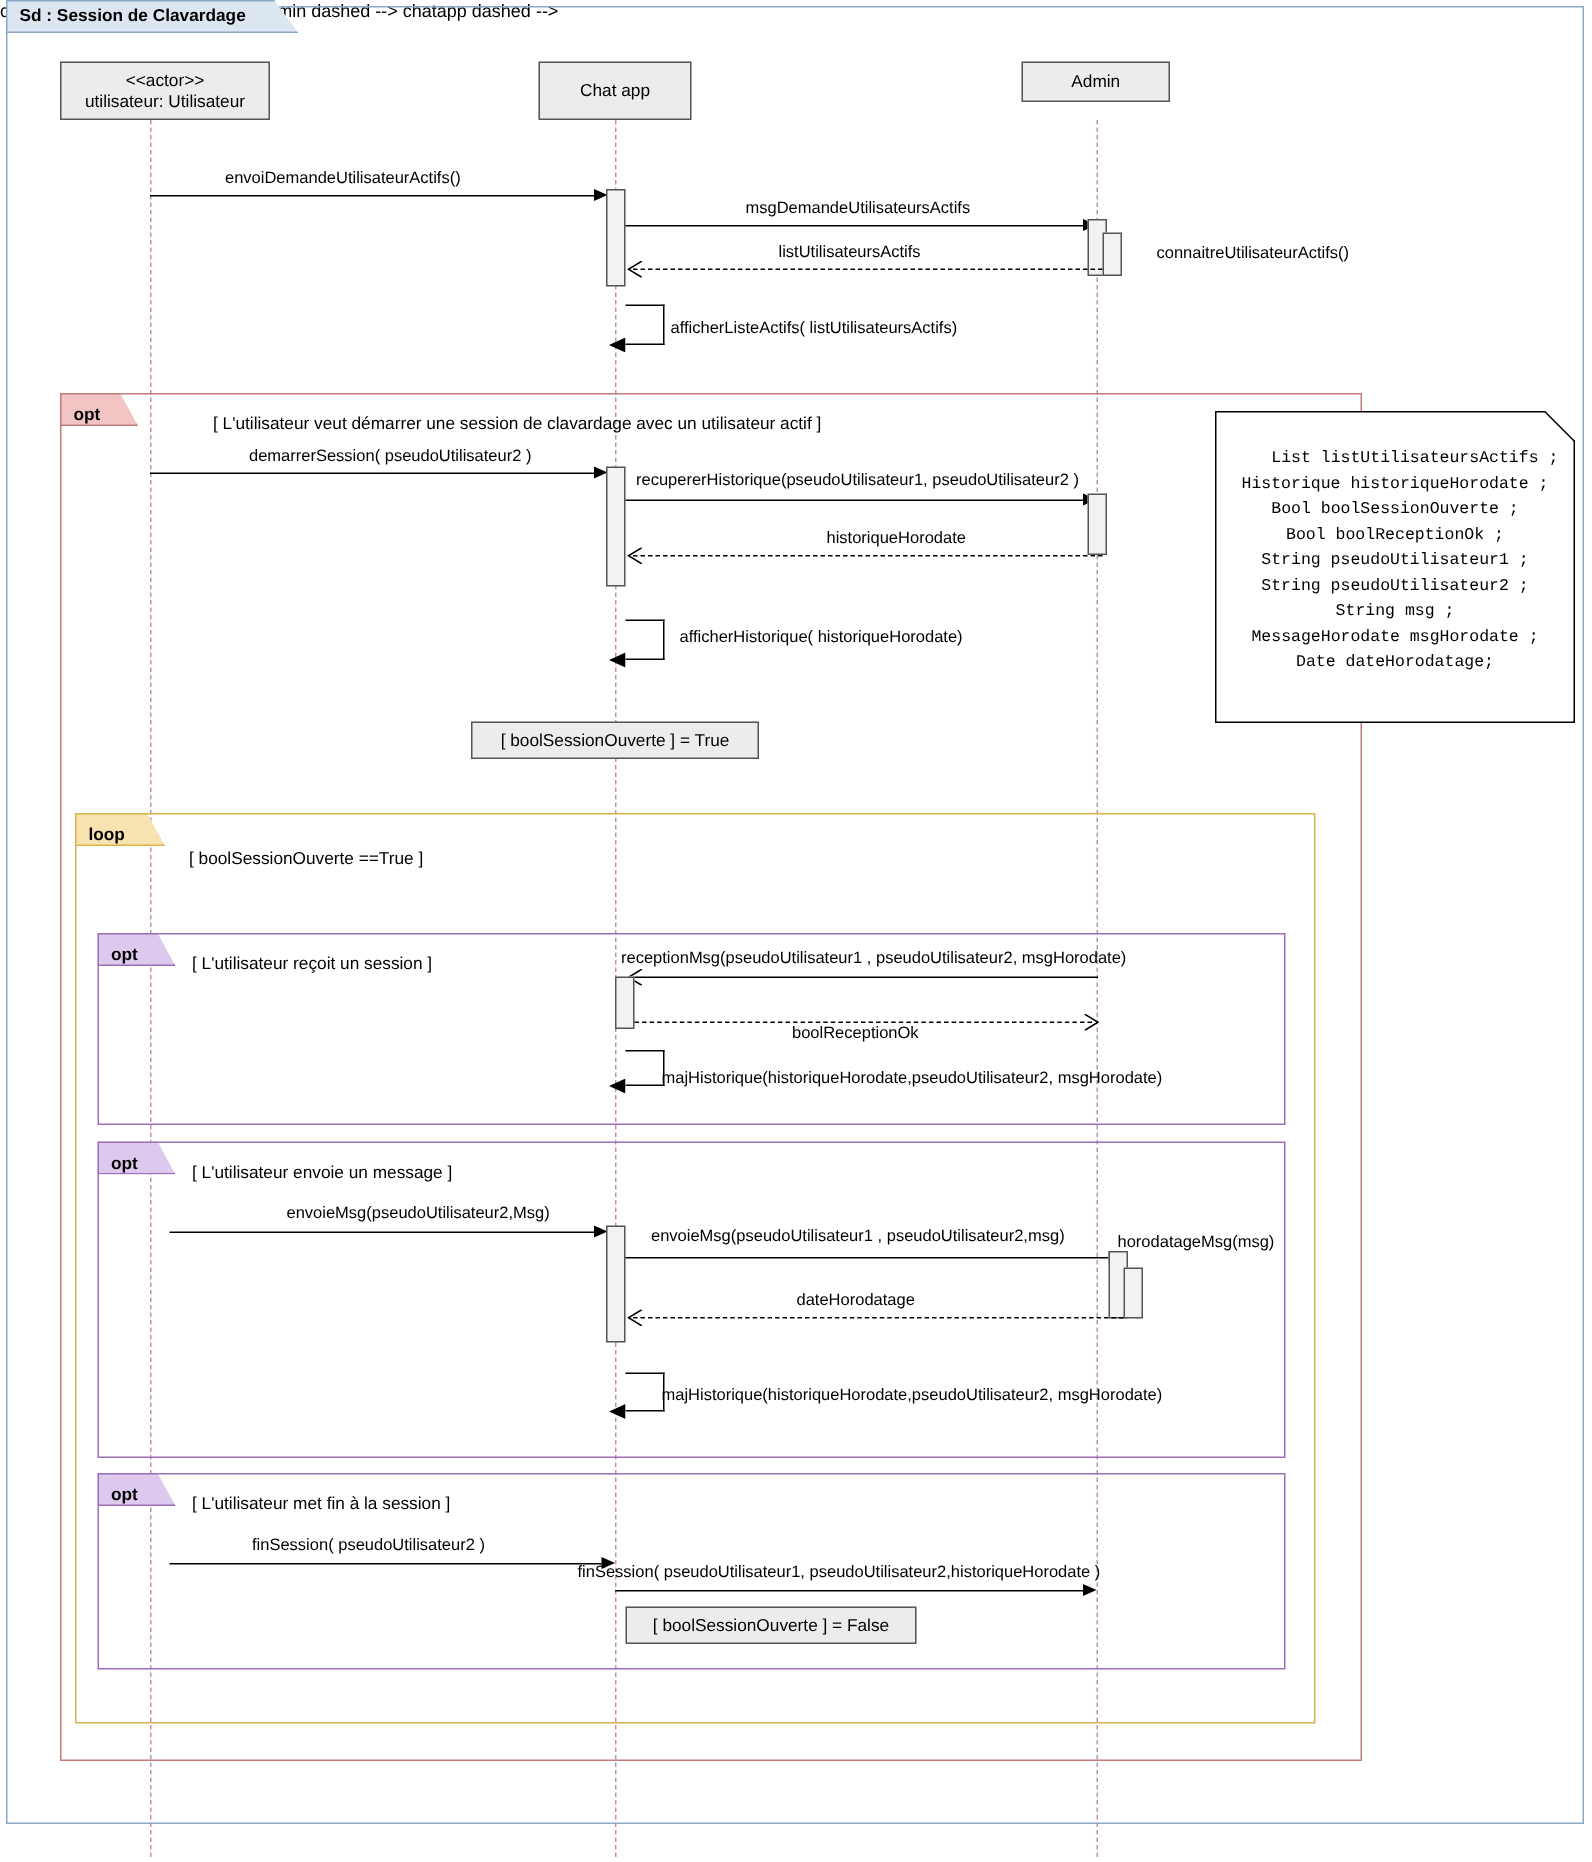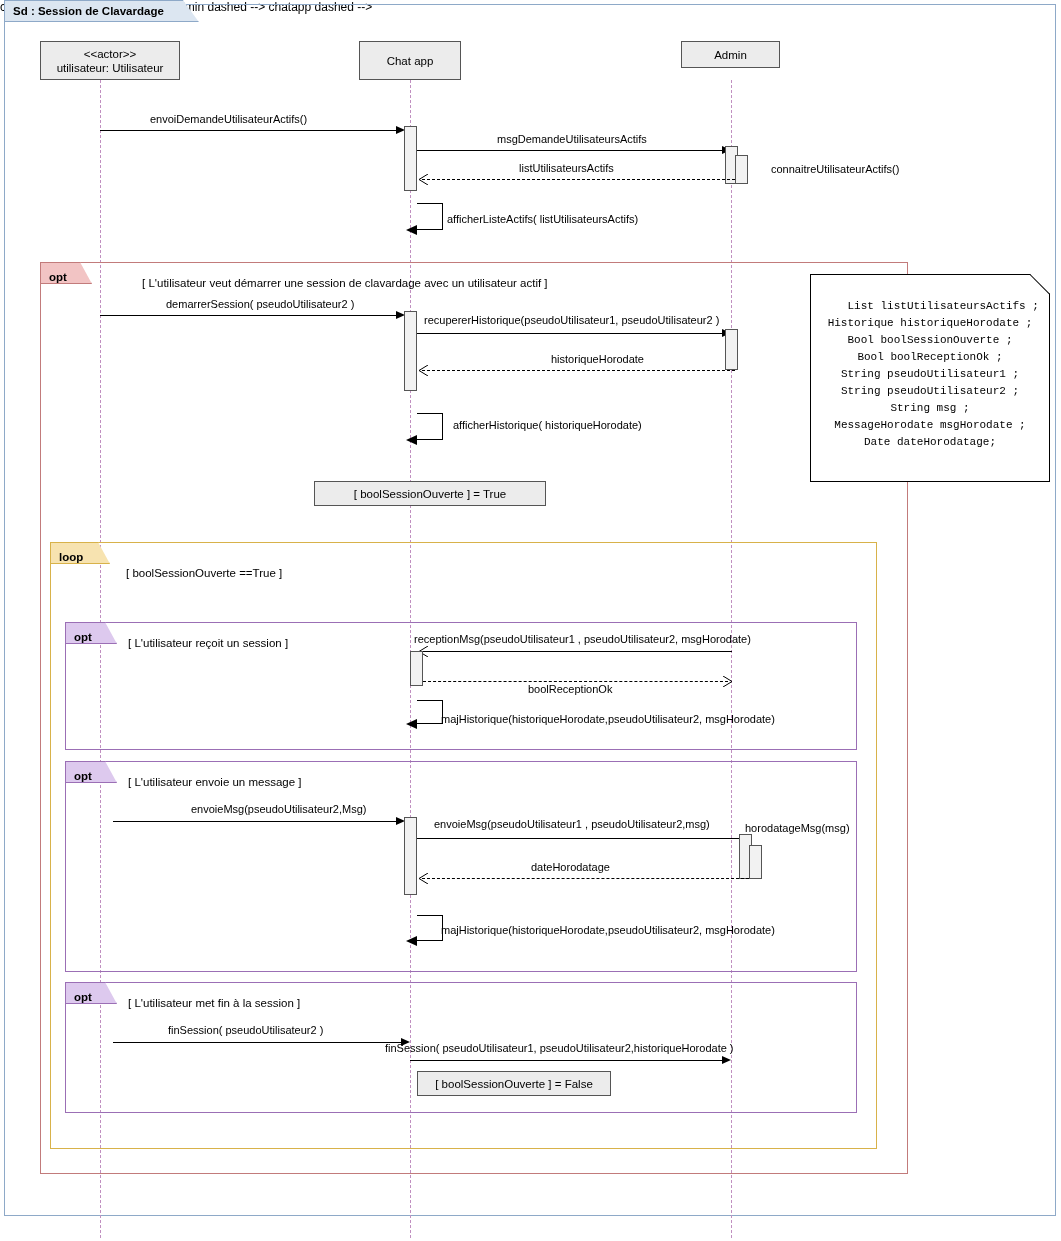--- a/index.html
+++ b/index.html
@@ -263,21 +263,21 @@
   </svg>
 
   
   <div class="self-msg" style="left:417px; top:413px; width:26px; height:27px;"></div>
   <svg class="arrow-head" style="left:406px; top:435px; width:11px; height:10px;" viewBox="0 0 11 10">
     <polygon points="0,5 11,0 11,10" fill="#000"></polygon>
   </svg>
   <div class="msg-label" style="left:453px; top:419px;">afficherHistorique( historiqueHorodate)</div>
 
   
-  <div class="state-box" style="left:314px; top:481px; width:232px; height:25px;">
+  <div class="state-box" style="left:314px; top:481px; width:192px; height:25px;">
     <span>[ boolSessionOuverte ] = True</span>
   </div>
 
   
   <div class="note" style="left:810px; top:274px; width:240px; height:208px;">
     <span>List listUtilisateursActifs ;
 Historique historiqueHorodate ;
 Bool boolSessionOuverte ;
 Bool boolReceptionOk ;
 String pseudoUtilisateur1 ;

